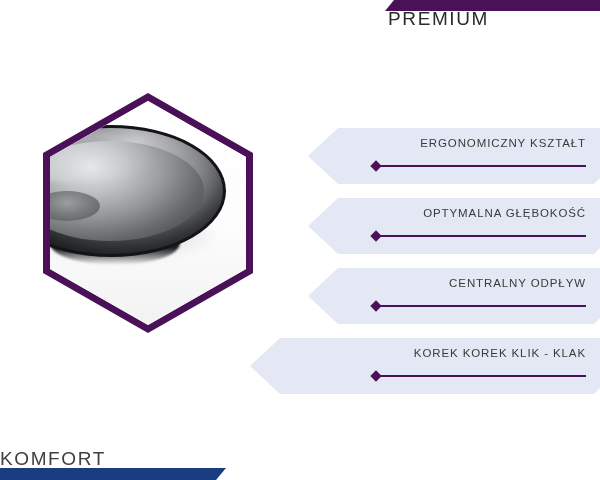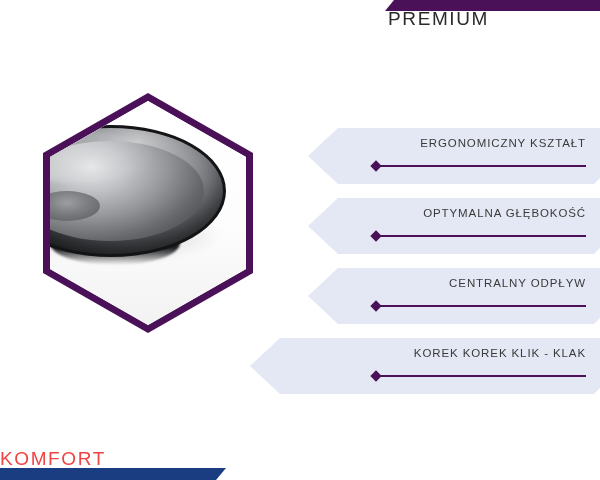--- a/index.html
+++ b/index.html
@@ -204,21 +204,21 @@
     transform: rotate(45deg);
   }
 
   
   .komfort-title {
     position: absolute;
     left: 0px;
     top: 448px;
     font-size: 19px;
     letter-spacing: 1.6px;
-    color: #ef4444;
+    color: #404040;
     line-height: 22px;
     white-space: nowrap;
   }
 
   
   .bottom-banner {
     position: absolute;
     left: 0;
     top: 468px;
     width: 226px;

